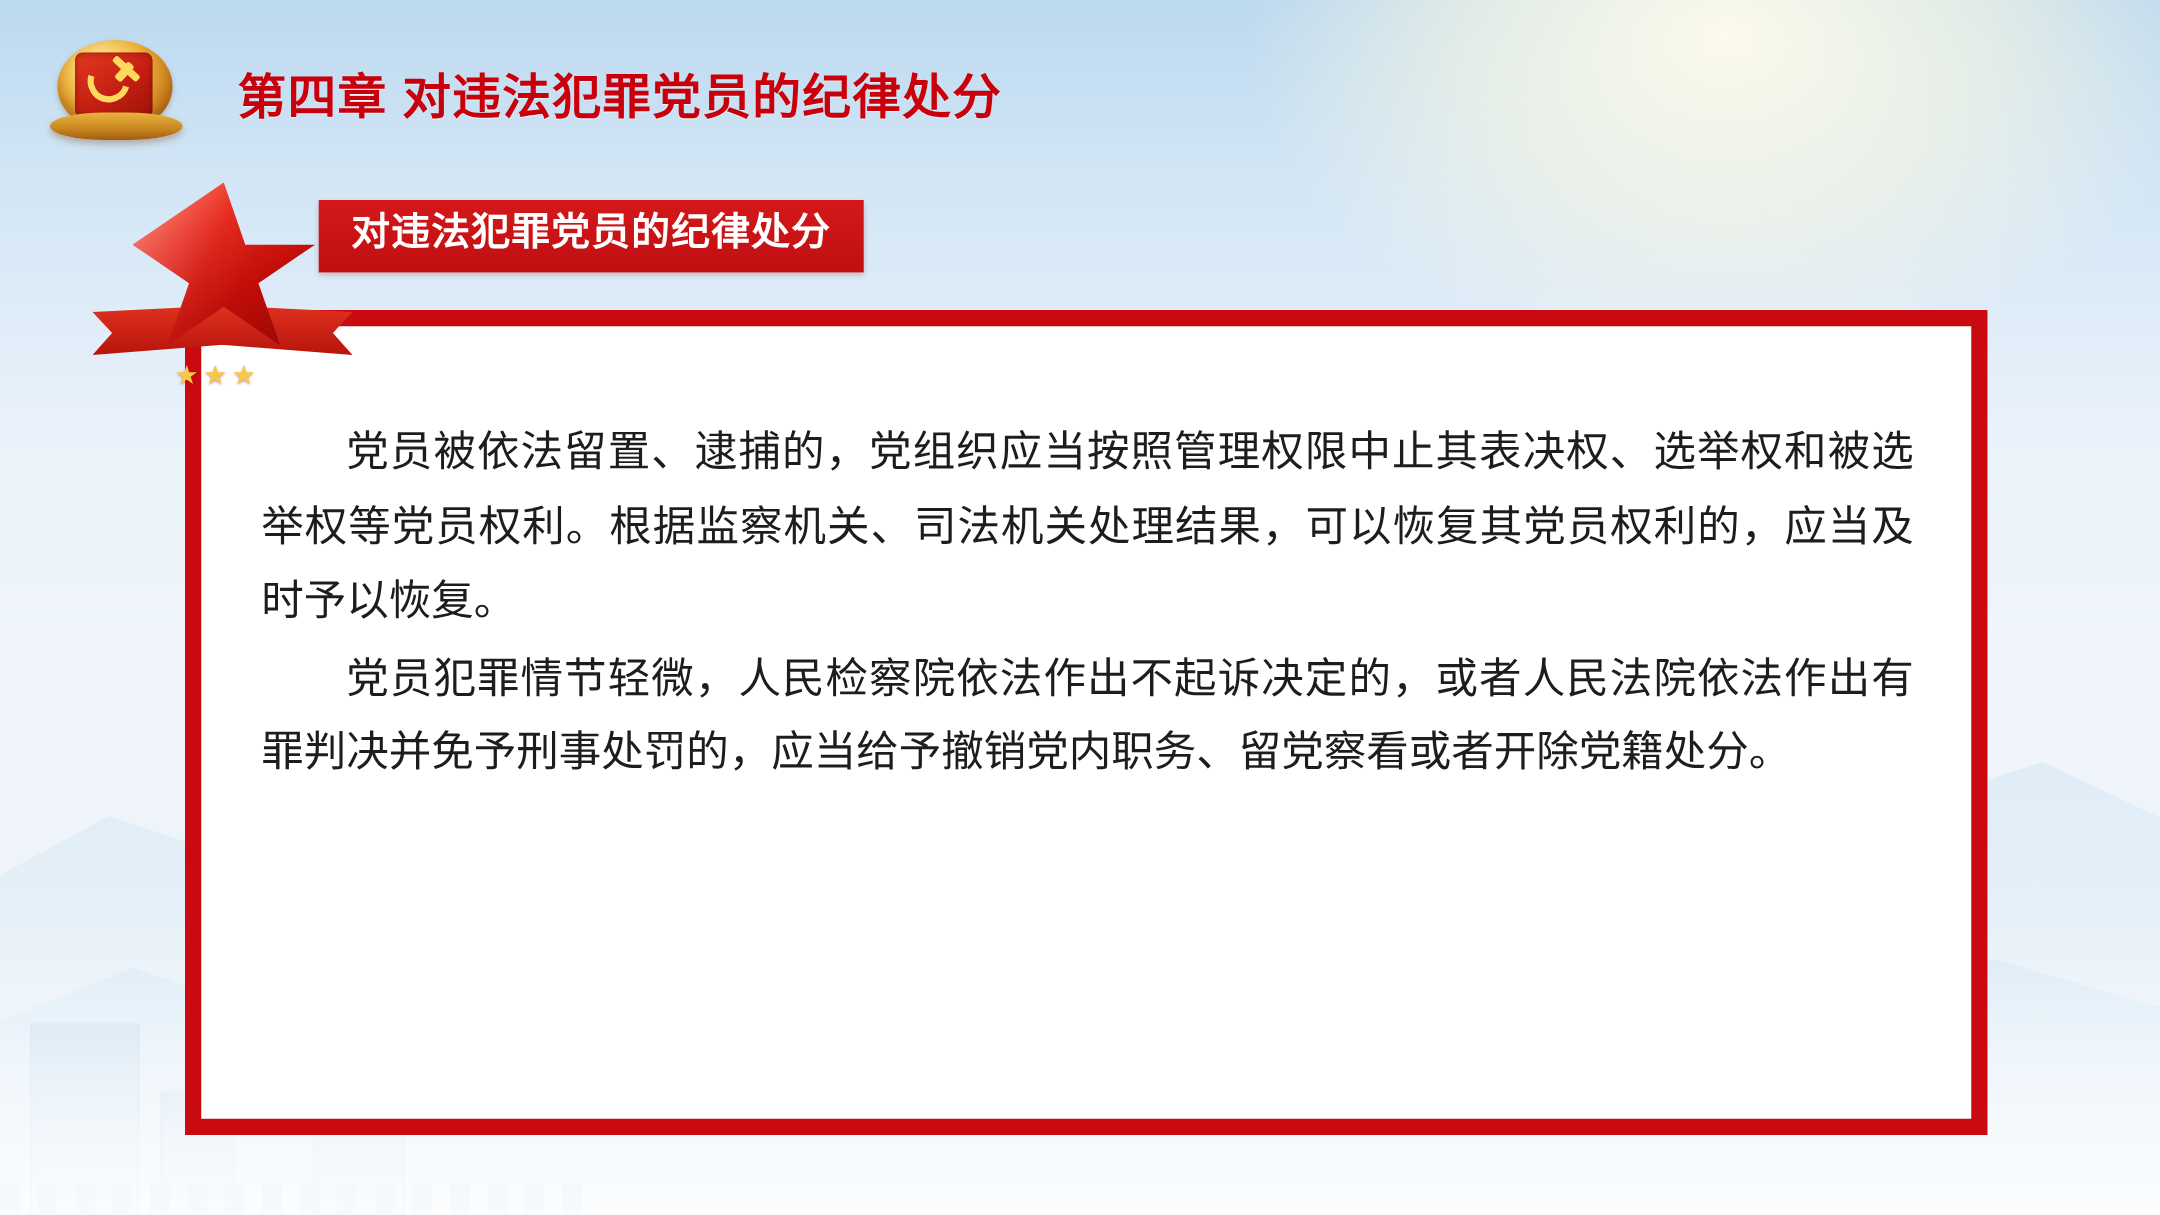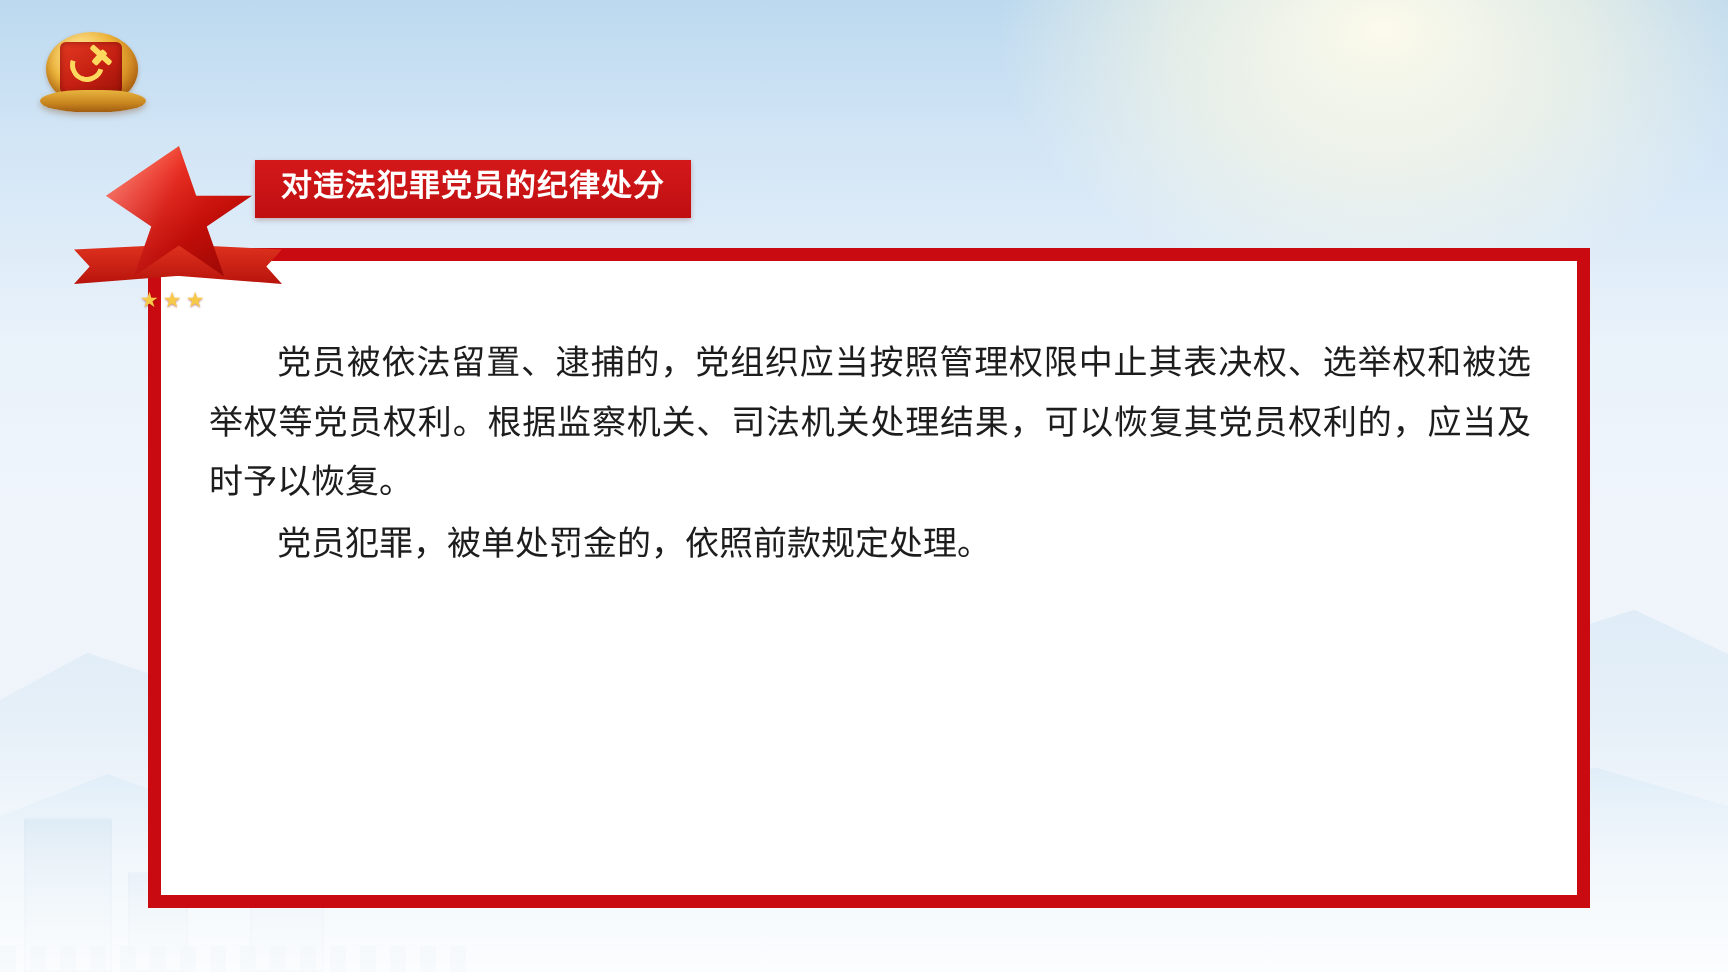--- a/index.html
+++ b/index.html
@@ -255,34 +255,35 @@
 
   <div class="header">
     <div class="header-emblem">
       <div class="emblem-disc2"></div>
       <div class="emblem-inner"></div>
       <div class="emblem-sickle"></div>
       <div class="emblem-hammer"></div>
       <div class="emblem-hammer2"></div>
       <div class="emblem-base"></div>
     </div>
+    <div class="header-title">第四章  对违法犯罪党员的纪律处分</div>
   </div>
 
   <div class="star-badge">
     <div class="ribbon-l"></div>
     <div class="ribbon-r"></div>
     <div class="star-shape"></div>
     <div class="star-gloss"></div>
     <div class="badge-stars">★★★</div>
   </div>
 
   <div class="section-bar">
     <span class="section-bar-text">对违法犯罪党员的纪律处分</span>
   </div>
 
   <div class="content-frame">
     <div class="content-inner">
       <p class="para">党员被依法留置、逮捕的，党组织应当按照管理权限中止其表决权、选举权和被选举权等党员权利。根据监察机关、司法机关处理结果，可以恢复其党员权利的，应当及时予以恢复。</p>
-      <p class="para">党员犯罪，被单处罚金的，依照前款规定处理。</p>
+      <p class="para">党员犯罪情节轻微，人民检察院依法作出不起诉决定的，或者人民法院依法作出有罪判决并免予刑事处罚的，应当给予撤销党内职务、留党察看或者开除党籍处分。</p>
     </div>
   </div>
 
 </div>
 
 </body></html>

